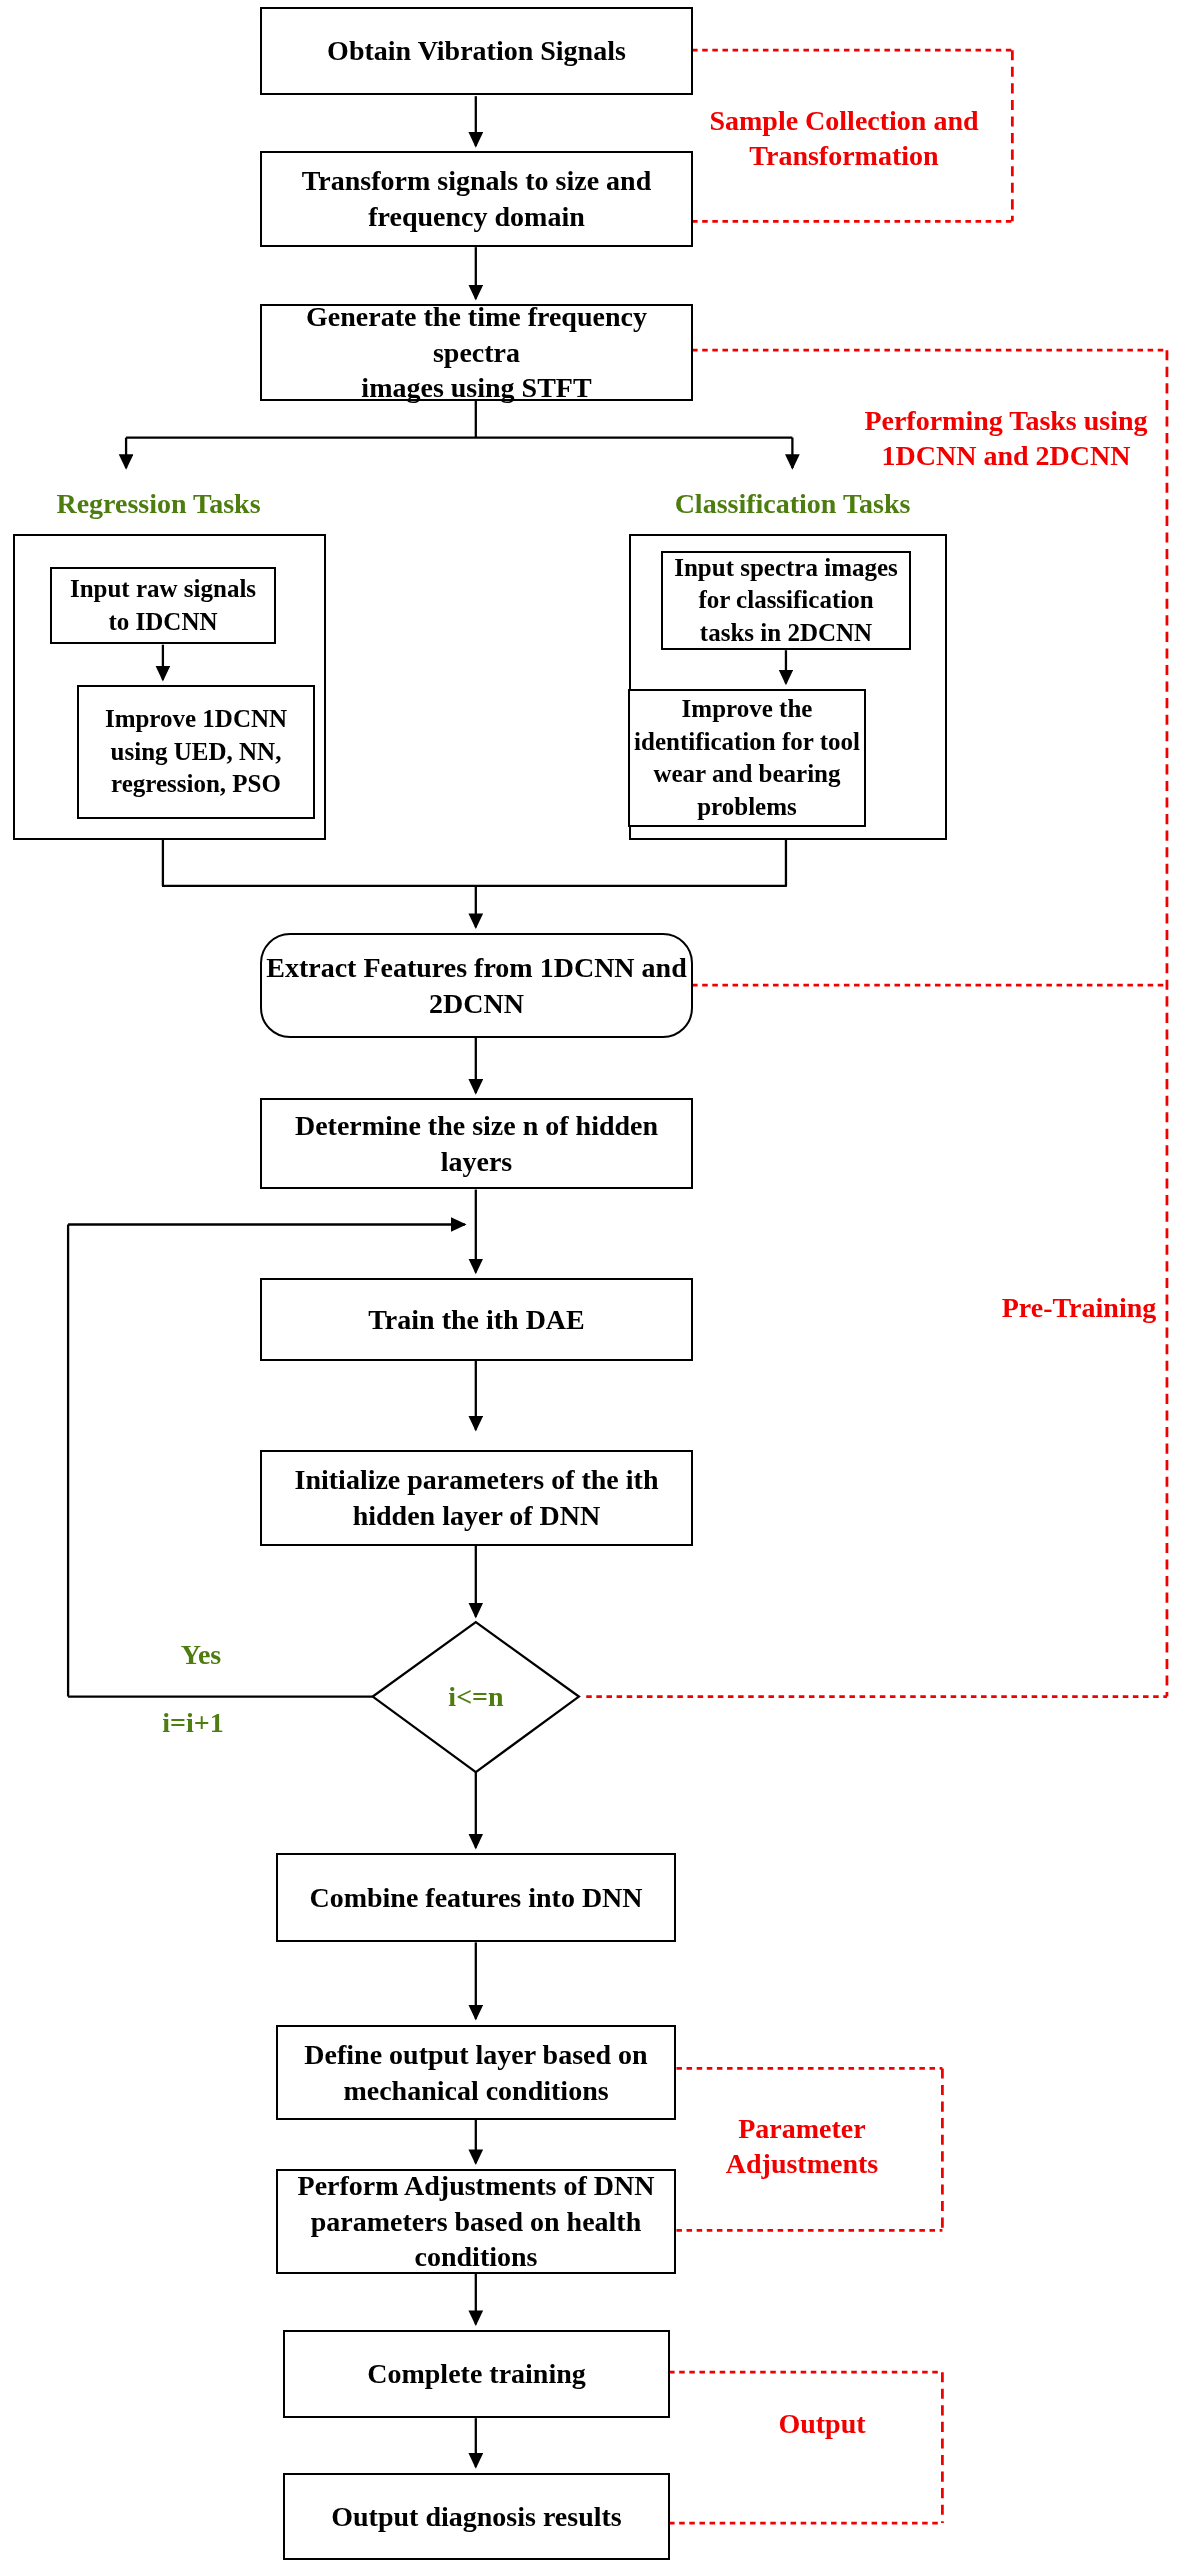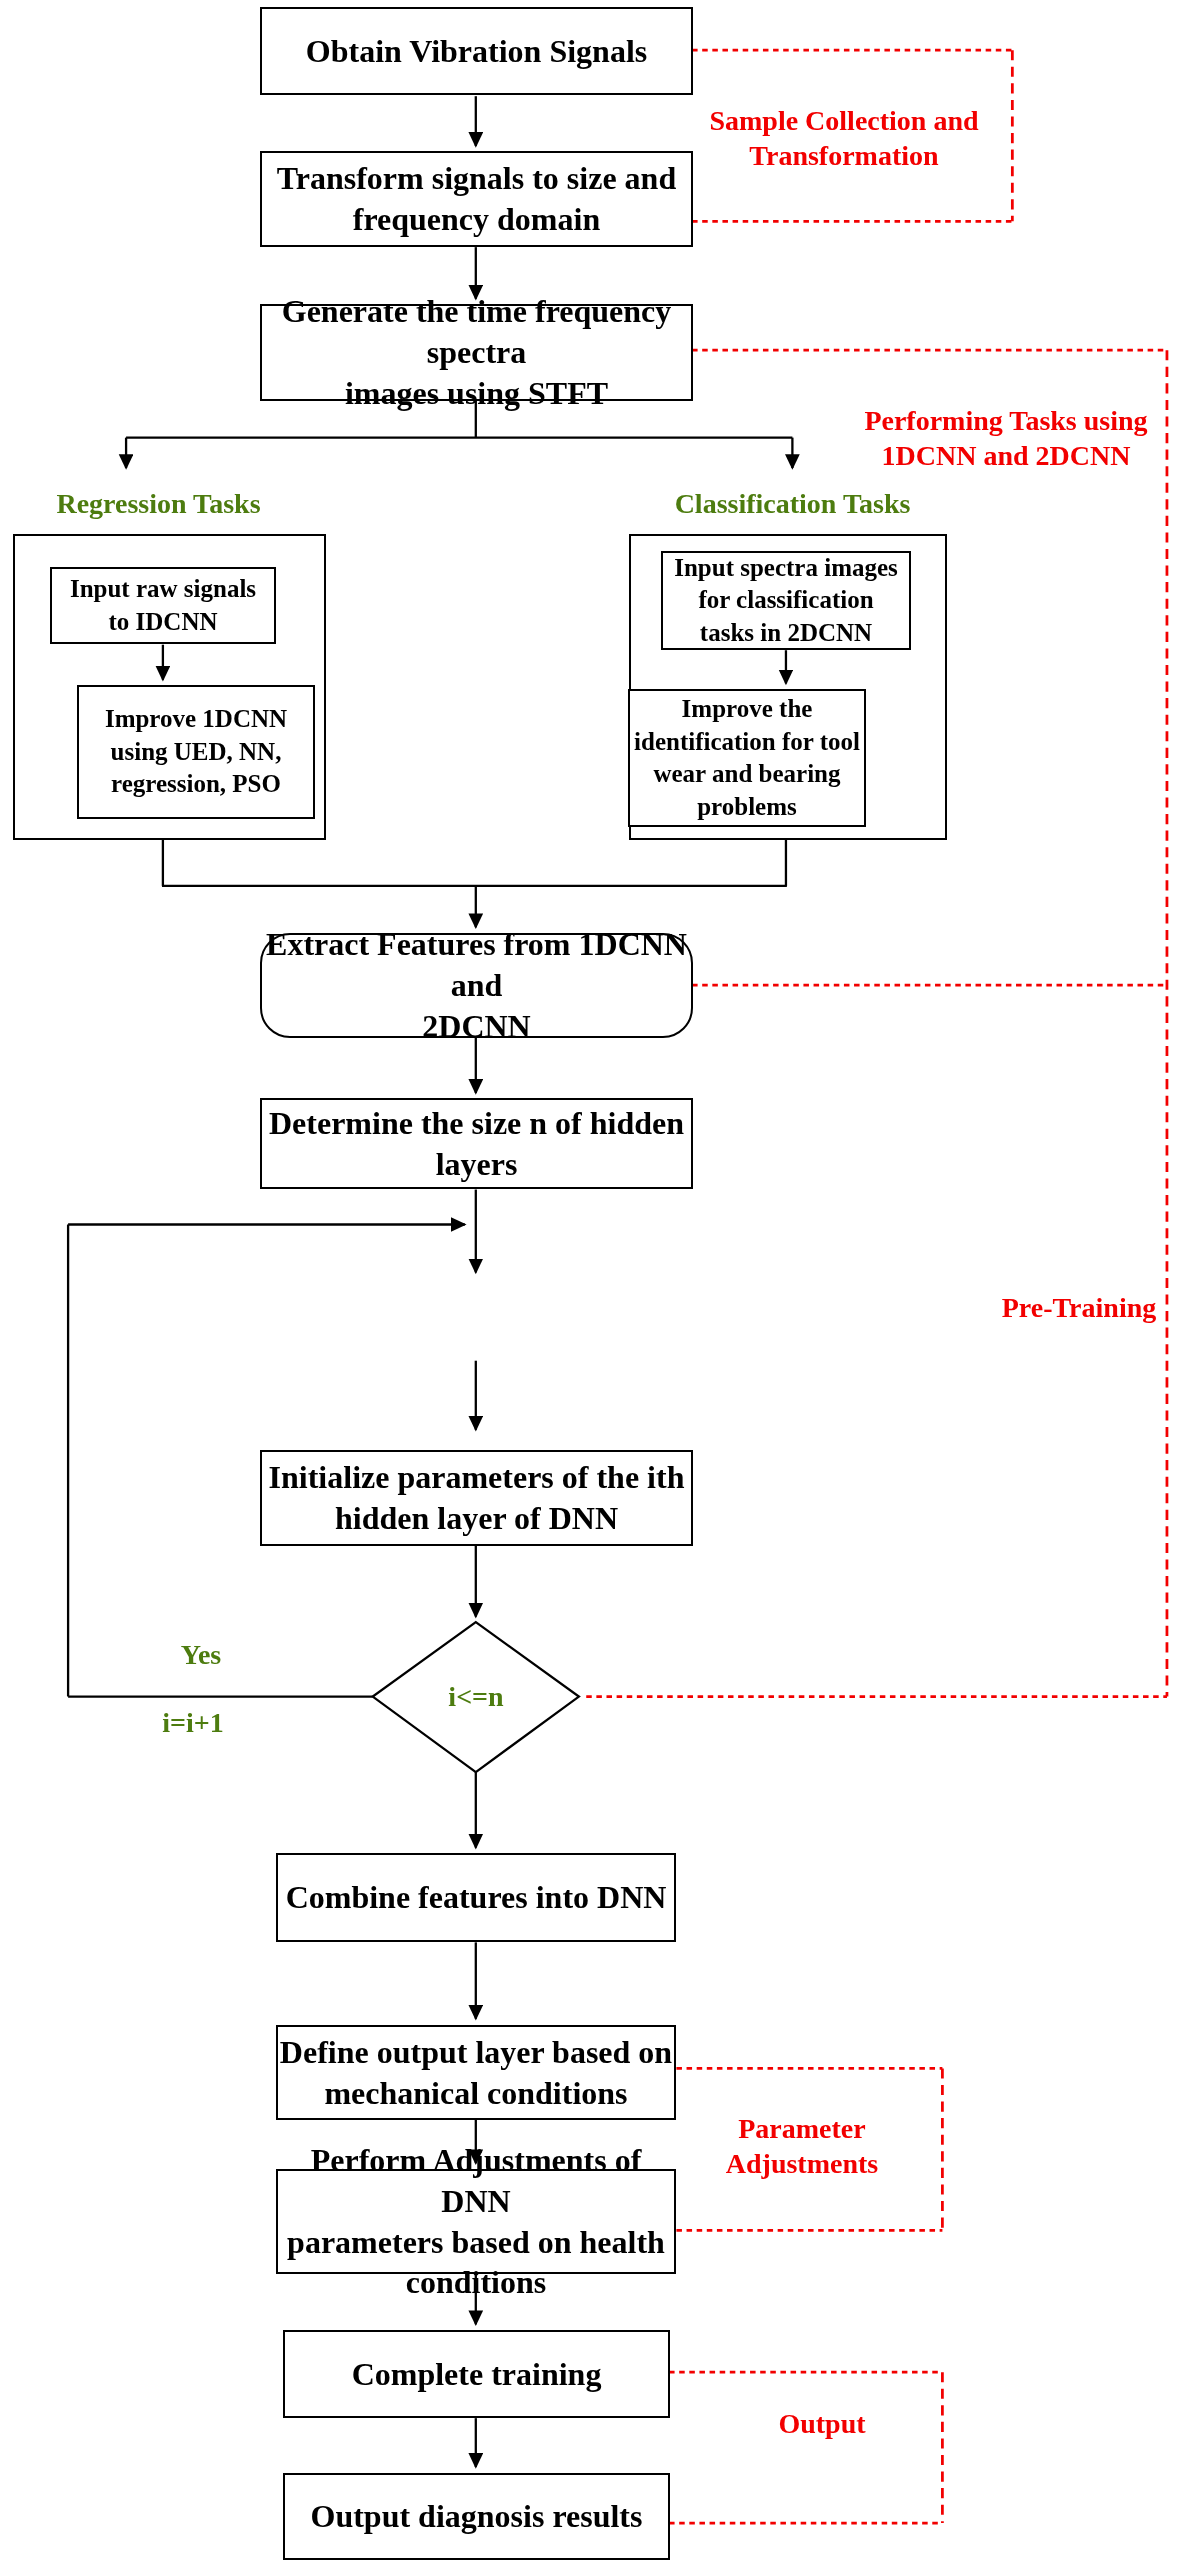--- a/index.html
+++ b/index.html
@@ -12,21 +12,21 @@
   }
   .wires{position:absolute;left:0;top:0;width:1178px;height:2576px;}
   .node{
     position:absolute;
     border:2.8px solid #000000;
     background:#ffffff;
     box-sizing:border-box;
     display:flex;align-items:center;justify-content:center;
     text-align:center;
     font-weight:bold;
-    font-size:32px;line-height:1.28;
+    font-size:28px;line-height:1.28;
     color:#000000;
   }
   .node.small{font-size:25px;line-height:1.3;}
   .container-box{
     position:absolute;
     border:2.8px solid #000000;
     background:transparent;
     box-sizing:border-box;
   }
   .flabel,.ann{
@@ -153,20 +153,23 @@
   <div class="node" style="left:260px;top:933px;width:433px;height:105px;border-radius:30px;">
     <span class="lbl">Extract Features from 1DCNN and
 2DCNN</span>
   </div>
 
   <div class="node" style="left:260px;top:1098px;width:433px;height:91px;">
     <span class="lbl">Determine the size n of hidden
 layers</span>
   </div>
 
+  <div class="node" style="left:260px;top:1278px;width:433px;height:83px;">
+    <span class="lbl">Train the ith DAE</span>
+  </div>
 
   <div class="node" style="left:260px;top:1435px;width:433px;height:96px;margin-top:15px;">
     <span class="lbl">Initialize parameters of the ith
 hidden layer of DNN</span>
   </div>
 
   <div class="flabel diamond-label" style="left:421px;top:1677px;width:110px;height:39px;">
     <span class="lbl">i&lt;=n</span>
   </div>
 

